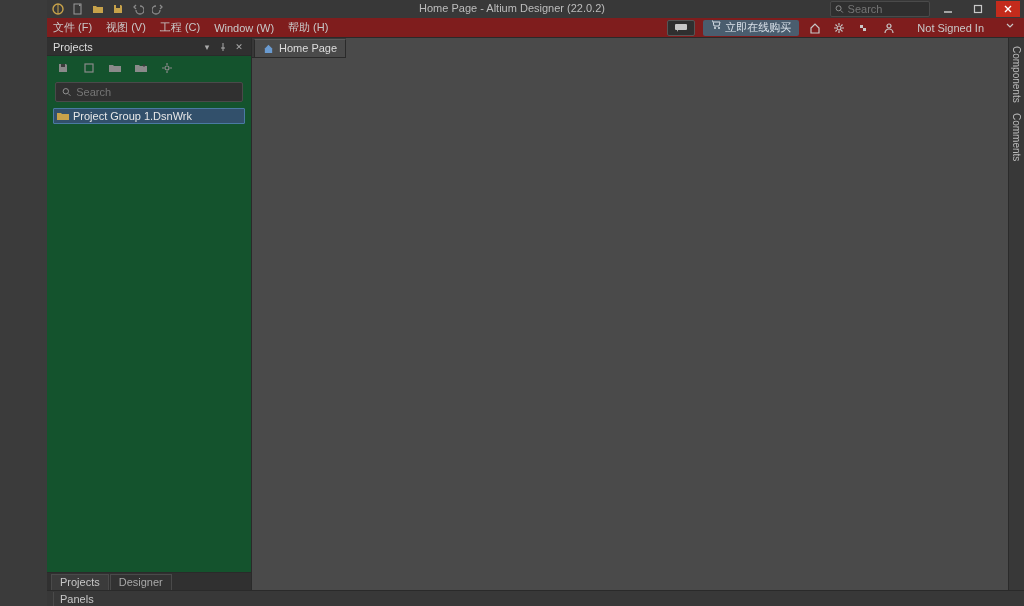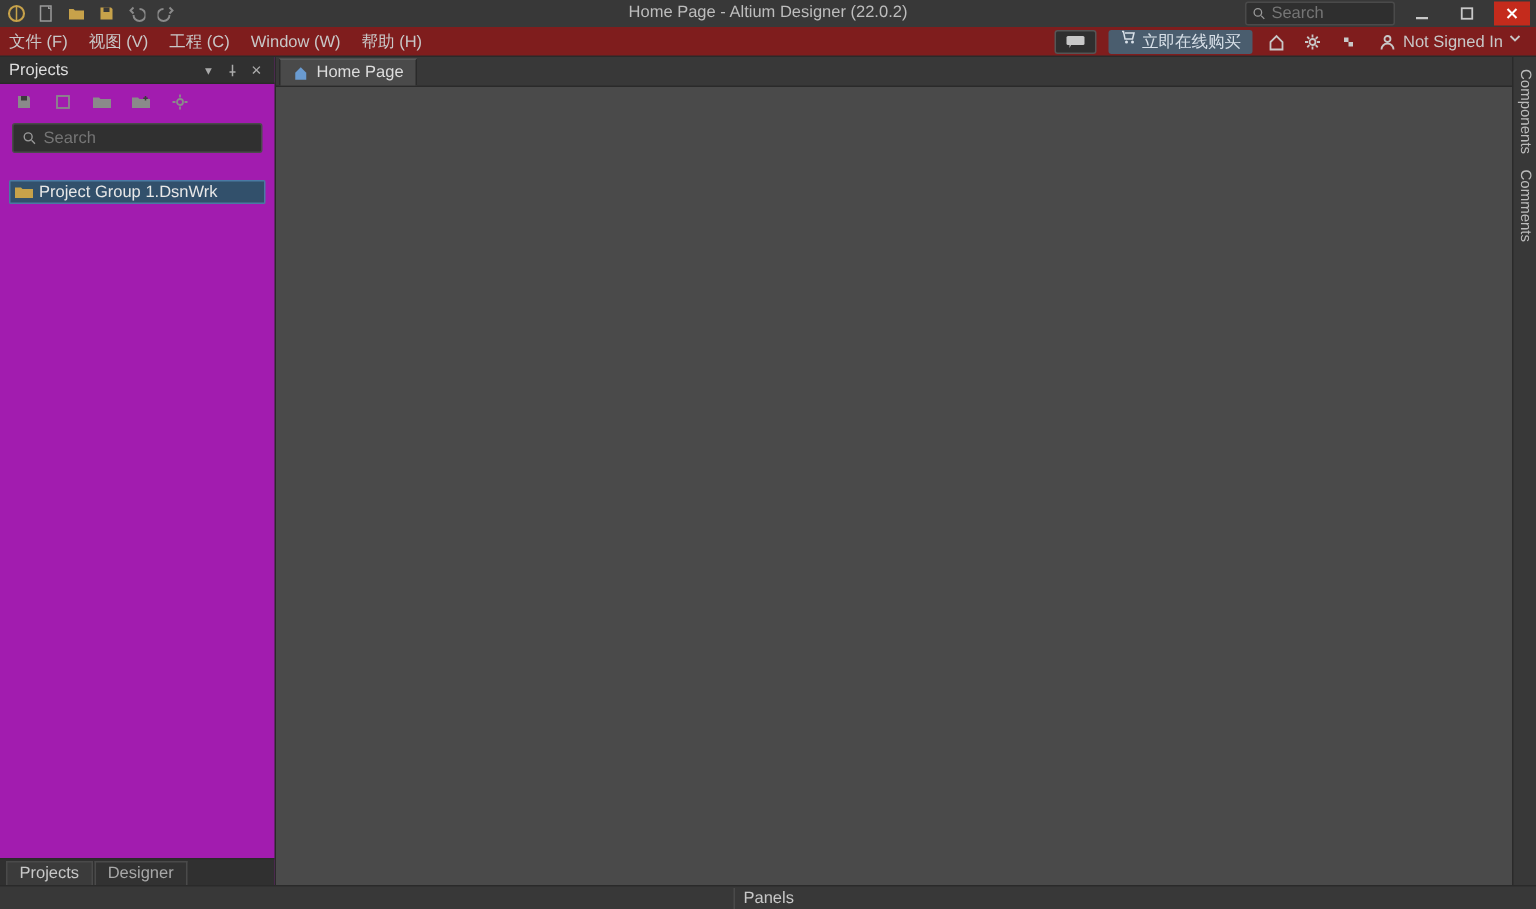--- a/index.html
+++ b/index.html
@@ -1,65 +1,65 @@
 <!DOCTYPE html>
 <html><head>
 <meta charset="utf-8">
 <style>
   * { margin: 0; padding: 0; box-sizing: border-box; font-family: "Segoe UI", Tahoma, sans-serif; }
   html, body { width: 1024px; height: 606px; overflow: hidden; background: #3b3b3b; color: #c8c8c8; font-size: 11px; }
-  .app { display: flex; flex-direction: column; width: 100%; height: 100%; }
+  .app { display: flex; flex-direction: column; width: 100%; height: 100%; padding-left: 47px; }
 
   
   .qa-row { height: 18px; background: #383838; display: flex; align-items: center; padding: 0 4px; gap: 6px; }
   .qa-row .qa-icon { width: 14px; height: 14px; display:flex; align-items:center; justify-content:center; cursor:pointer; }
   .qa-spacer { flex: 1; }
   .title-text { color:#bdbdbd; font-size:11px; position:absolute; left:50%; transform:translateX(-50%); top:2px; pointer-events:none;}
   .title-search { display:flex; align-items:center; background:#2f2f2f; border:1px solid #4a4a4a; border-radius:2px; height:16px; width:100px; padding:0 4px; gap:4px;}
   .title-search input { background:transparent; border:none; outline:none; color:#c8c8c8; font-size:11px; width:100%; }
   .win-btn { width:24px; height:16px; display:flex; align-items:center; justify-content:center; cursor:pointer; }
   .win-btn.close { background:#c42b1c; }
 
   
   .menu-row { height: 20px; background:#7f1d1d; display:flex; align-items:center; padding:0 6px; gap:14px; border-bottom:1px solid #2a2a2a;}
   .menu-item { color:#c8c8c8; font-size:11px; cursor:pointer; white-space:nowrap; }
   .menu-row-right { margin-left:auto; display:flex; align-items:center; gap:8px;}
   .share-btn { background:#2f2f2f; border:1px solid #555; border-radius:2px; width:28px; height:16px; display:flex;align-items:center;justify-content:center;cursor:pointer;}
   .buy-btn { background:#4a5d6e; color:#d8e0e8; border-radius:2px; height:16px; padding:0 8px; display:flex; align-items:flex-start; font-size:11px; cursor:pointer; gap:4px;}
   .icon-btn { width:16px; height:16px; display:flex;align-items:center;justify-content:center;cursor:pointer; color:#c8c8c8;}
-  .signin-btn { display:flex; align-items:flex-start; gap:4px; font-size:11px; cursor:pointer; color:#c8c8c8; padding:0 4px;}
+  .signin-btn { display:flex; align-items:flex-start; gap:22px; font-size:11px; cursor:pointer; color:#c8c8c8; padding:0 4px;}
 
   
   .main { flex:1; display:flex; min-height:0; }
   
-  .left-panel { width:184px; background:#a21caf; border-right:1px solid #2a2a2a; display:flex; flex-direction:column; }
+  .left-panel { width:205px; background:#14532d; border-right:1px solid #2a2a2a; display:flex; flex-direction:column; }
   .panel-header { height:18px; background:#303030; display:flex; align-items:center; padding:0 6px; font-size:11px; color:#ddd; border-bottom:1px solid #2a2a2a;}
   .panel-header .ph-spacer{flex:1;}
   .panel-header .ph-icon{width:12px;height:12px;display:flex;align-items:center;justify-content:center;cursor:pointer;margin-left:4px;color:#aaa;font-size:9px;}
   .panel-toolbar { height:24px; display:flex; align-items:center; gap:10px; padding:0 8px;}
   .panel-toolbar .pt-icon{width:16px;height:16px;display:flex;align-items:center;justify-content:center;cursor:pointer;color:#9a9a9a;}
   .panel-search { margin:2px 8px 6px 8px; background:#303030; border:1px solid #4a4a4a; border-radius:2px; height:20px; display:flex; align-items:center; padding:0 6px; gap:5px;}
   .panel-search input{ background:transparent;border:none;outline:none;color:#c8c8c8;font-size:11px;width:100%;}
-  .tree { flex:1; padding:0 6px; overflow:auto;margin-top:12px;}
+  .tree { flex:1; padding:0 6px; overflow:auto;}
   .tree-item { display:flex;align-items:center; height:16px; background:#32506b; border:1px solid #4a7aa3; border-radius:1px; padding:0 3px; gap:4px; color:#e8e8e8; font-size:11px; cursor:pointer;}
   .left-tabs { height:18px; background:#303030; border-top:1px solid #2a2a2a; display:flex; align-items:flex-end; padding:0 4px; gap:1px;}
   .left-tab { height:16px; padding:1px 8px 0 8px; font-size:11px; background:#3b3b3b; border:1px solid #4a4a4a; border-bottom:none; cursor:pointer; color:#c8c8c8;}
   .left-tab.inactive{background:#323232;color:#a8a8a8;}
 
   
-  .center { flex:1; display:flex; flex-direction:column; background:#4a4a4a; }
+  .center { flex:1; display:flex; background:#4a4a4a; }
   .doc-tabs { height:20px; background:#383838; display:flex; align-items:center; padding-left:2px; gap:2px; border-bottom:1px solid #2a2a2a;}
   .doc-tab { height:18px; background:#4a4a4a; display:flex; align-items:center; padding:0 8px; gap:5px; font-size:11px; color:#ddd; border-top:1px solid #5a5a5a; border-left:1px solid #2a2a2a; border-right:1px solid #2a2a2a; cursor:pointer;}
   .doc-content { flex:1; background:#4a4a4a; }
   
   .right-rail { width:16px; background:#383838; border-left:1px solid #2a2a2a; display:flex; flex-direction:column; align-items:center; gap:2px; padding-top:4px;}
   .rail-tab { writing-mode:vertical-rl; font-size:10px; color:#bbb; padding:4px 1px; cursor:pointer;}
 
   
-  .status { height:16px; background:#383838; border-top:1px solid #2a2a2a; display:flex; align-items:center; justify-content:center; padding:0 6px;}
+  .status { height:16px; background:#383838; border-top:1px solid #2a2a2a; display:flex; align-items:center; justify-content:flex-start; padding:0 6px;}
   .status-btn { font-size:11px; color:#c8c8c8; cursor:pointer; padding:0 6px; border-left:1px solid #4a4a4a; height:14px; display:flex;align-items:center;}
 
   svg { display:block; }
 </style>
 </head>
 <body>
 
 <div class="app">
 
   <div class="qa-row">

